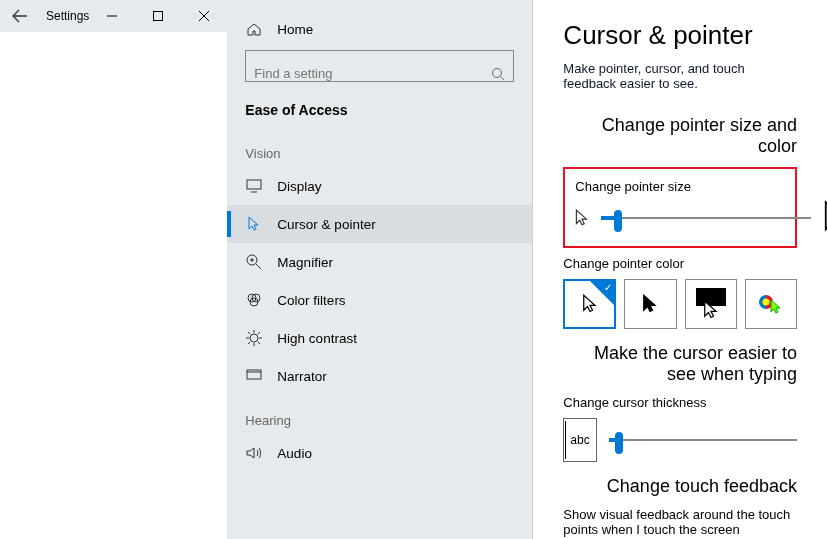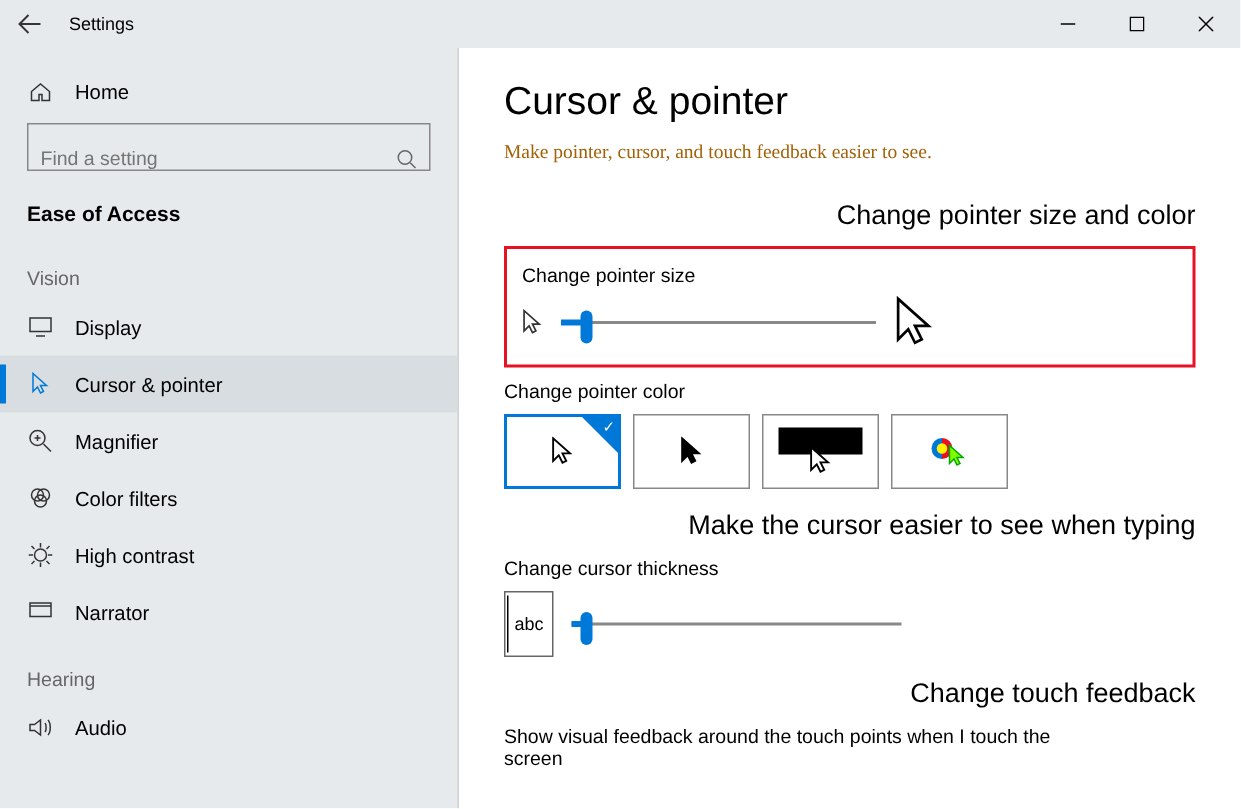--- a/index.html
+++ b/index.html
@@ -1,37 +1,37 @@
 <!DOCTYPE html>
 <html><head>
 <meta charset="utf-8">
 <style>
 * { margin: 0; padding: 0; box-sizing: border-box; }
 body { font-family: "Segoe UI", Arial, sans-serif; font-size: 14px; color: #000; background: #fff; width: 827px; height: 539px; overflow: hidden; }
-.window { display: flex; flex-direction: column; height: 539px; }
+.window { display: flex; flex-direction: row; height: 539px; }
 .titlebar { display: flex; align-items: center; height: 32px; background: #e6eaed; }
 .titlebar-left { display: flex; align-items: center; padding-left: 12px; gap: 18px; }
 .back-btn { font-size: 14px; cursor: pointer; }
 .title { font-size: 12px; }
 .titlebar-right { margin-left: auto; display: flex; }
 .winbtn { width: 46px; height: 32px; display: flex; align-items: center; justify-content: center; cursor: pointer; }
 .content { display: flex; flex: 1; overflow: hidden; }
 .sidebar { width: 306px; background: #e6eaed; padding-top: 10px; overflow-y: auto; border-right: 1px solid #d0d0d0; }
 .nav-row { display: flex; align-items: center; height: 38px; padding-left: 18px; gap: 14px; cursor: pointer; position: relative; }
 .nav-row.active::before { content: ""; position: absolute; left: 0; top: 6px; bottom: 6px; width: 4px; background: #0078d7; }
 .nav-row.active { background: #d8dde1; }
 .nav-icon { width: 18px; height: 18px; display: flex; align-items: center; justify-content: center; }
 .nav-label { font-size: 13.5px; }
 .searchbox { margin: 2px 18px 10px 18px; height: 32px; border: 1px solid #888; display: flex; align-items: flex-end; padding: 0 8px; background: #e6eaed; }
 .searchbox input { flex: 1; border: none; outline: none; background: transparent; font-size: 13px; color: #666; }
 .sidebar-heading { padding: 10px 18px 10px 18px; font-size: 14px; font-weight: 600; }
 .sidebar-group { padding: 18px 18px 6px 18px; font-size: 13px; color: #666; }
 .main { flex: 1; background: #fff; padding: 20px 30px; overflow-y: auto; }
 .h1 { font-size: 26px; font-weight: 400; margin-bottom: 10px; }
-.subtext { color: #a16207; font-size: 13px; margin-bottom: 24px; font-family: Liberation Serif, serif; }
+.subtext { color: #0f172a; font-size: 13px; margin-bottom: 24px; }
 .h2 { font-size: 18px; font-weight: 400; margin: 14px 0 10px 0; text-align: right; }
 .label { font-size: 13px; margin-bottom: 6px; }
 .highlight-box { border: 2.5px solid #e81123; padding: 10px; margin-bottom: 8px; }
 .size-row { display: flex; align-items: center; gap: 12px; }
 .cursor-small svg { width: 14px; height: 18px; }
 .cursor-big svg { width: 28px; height: 36px; }
 .slider { position: relative; flex: 0 0 210px; height: 20px; }
 .slider-track { position: absolute; top: 9px; left: 0; right: 0; height: 2px; background: #888; }
 .slider-fill { position: absolute; top: 8px; left: 0; width: 18px; height: 4px; background: #0078d7; }
 .slider-thumb { position: absolute; top: 2px; left: 13px; width: 8px; height: 22px; background: #0078d7; border-radius: 4px; }

